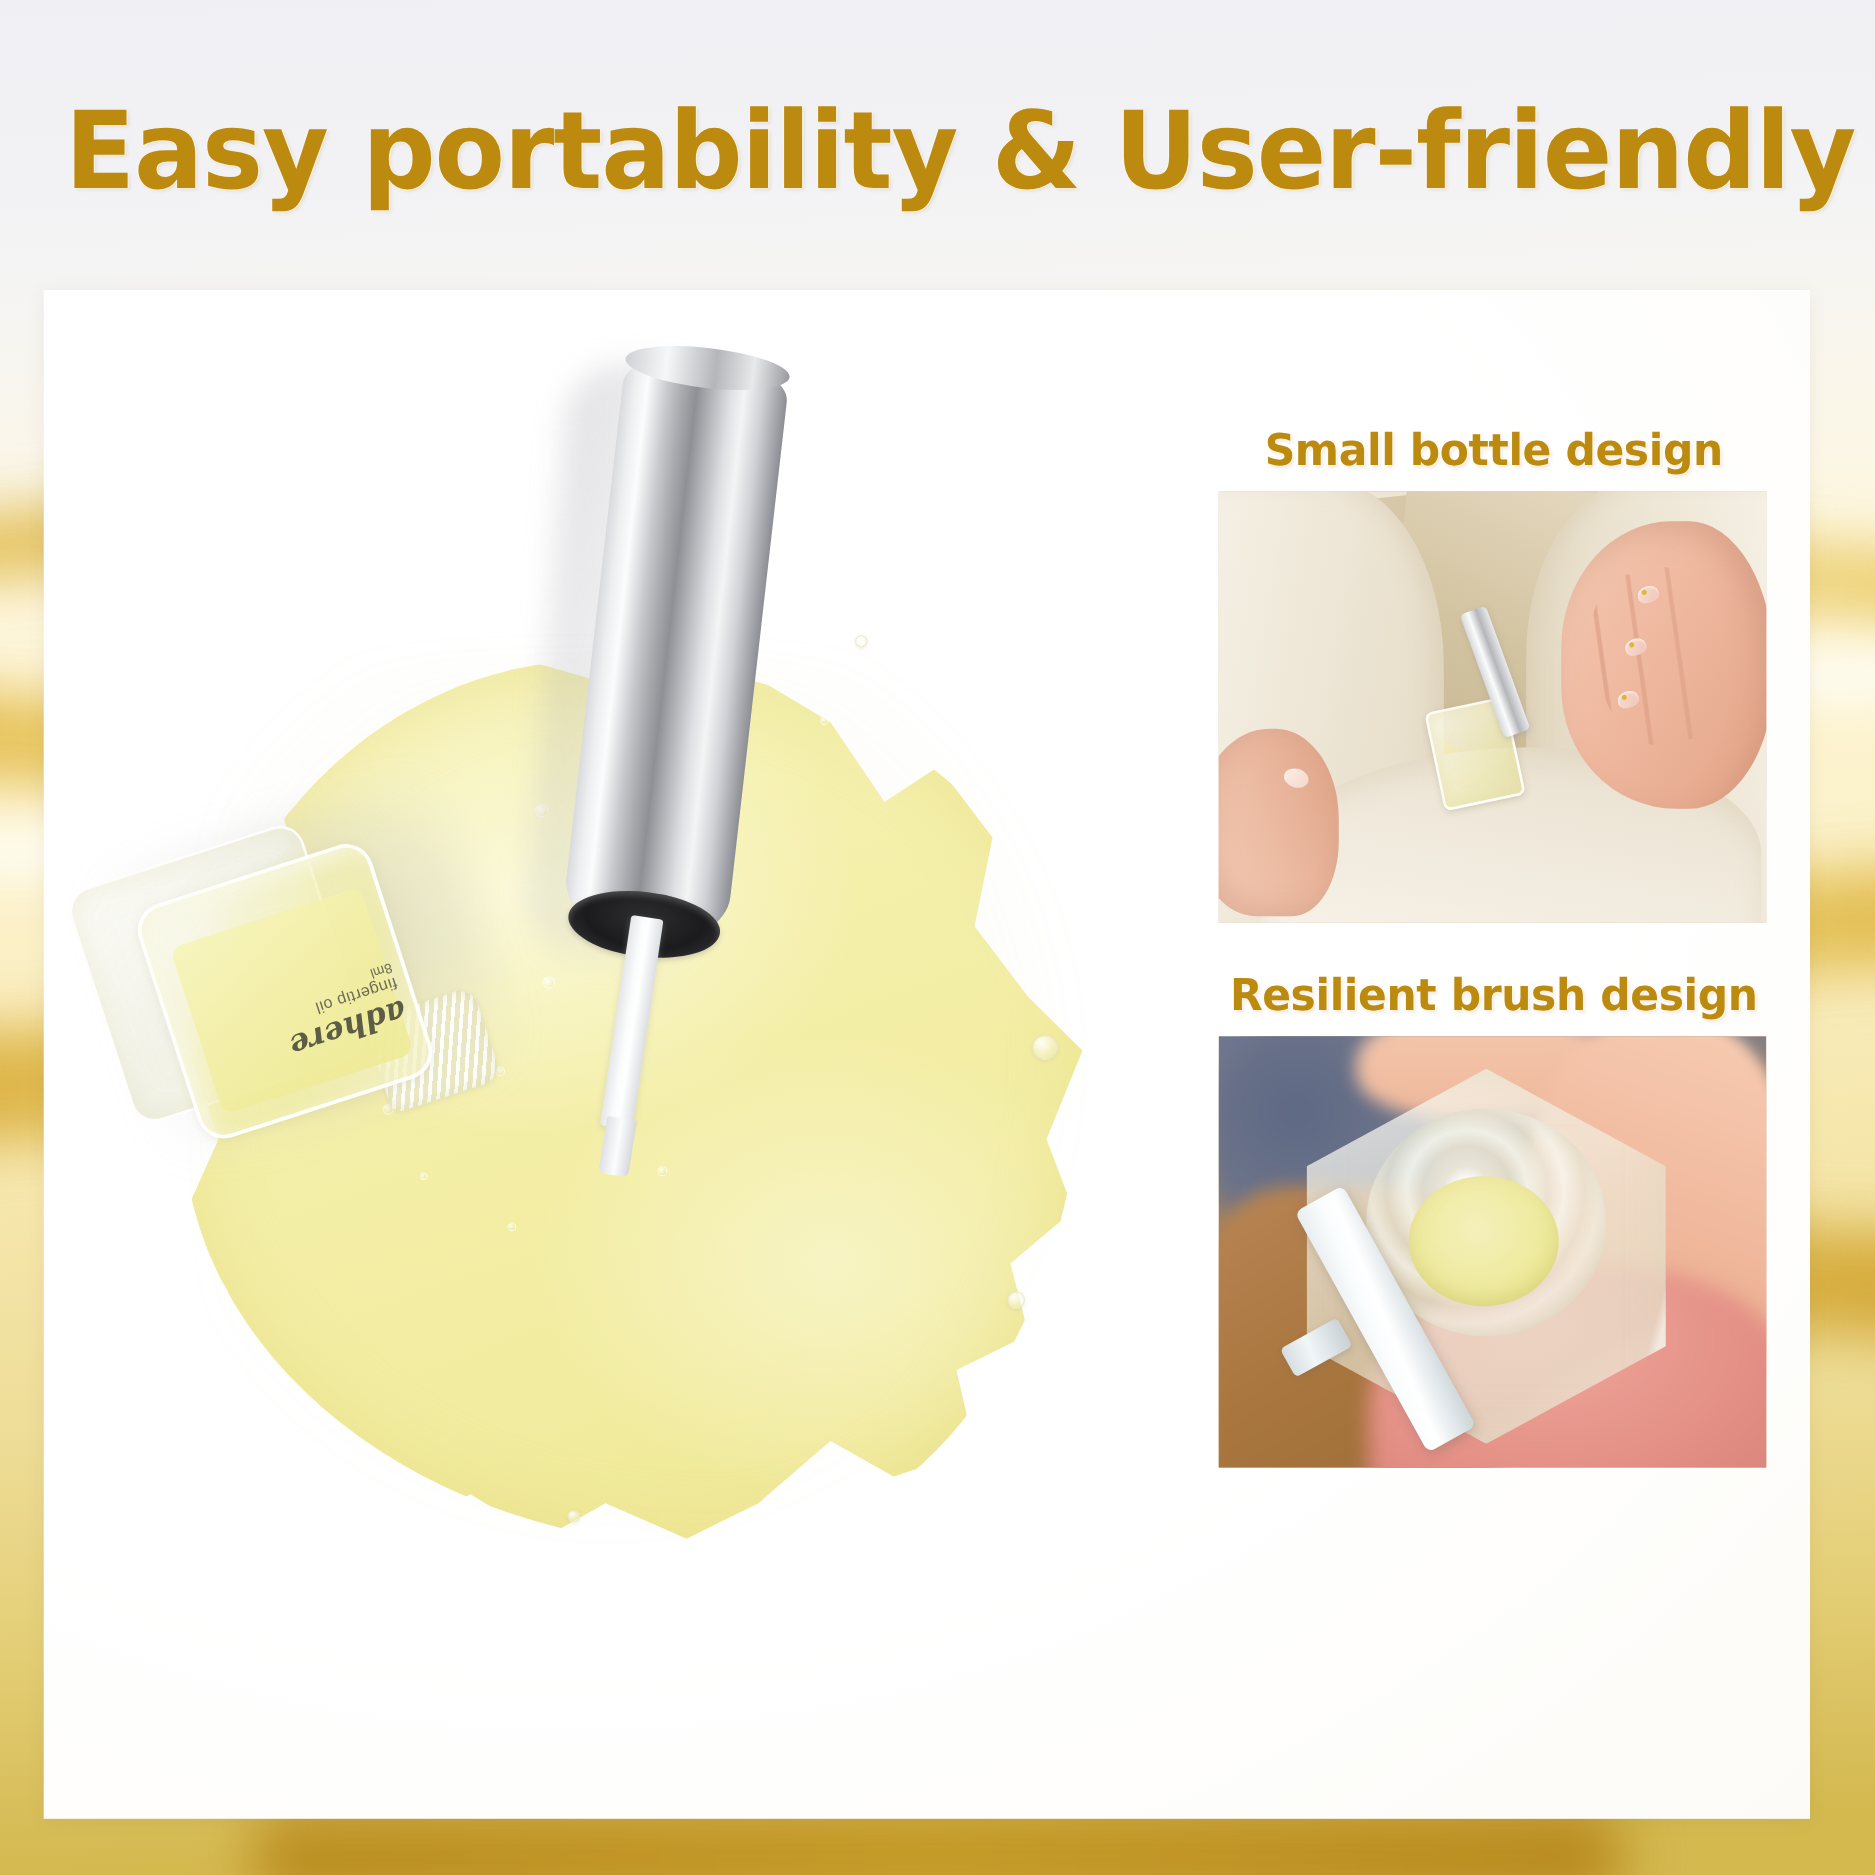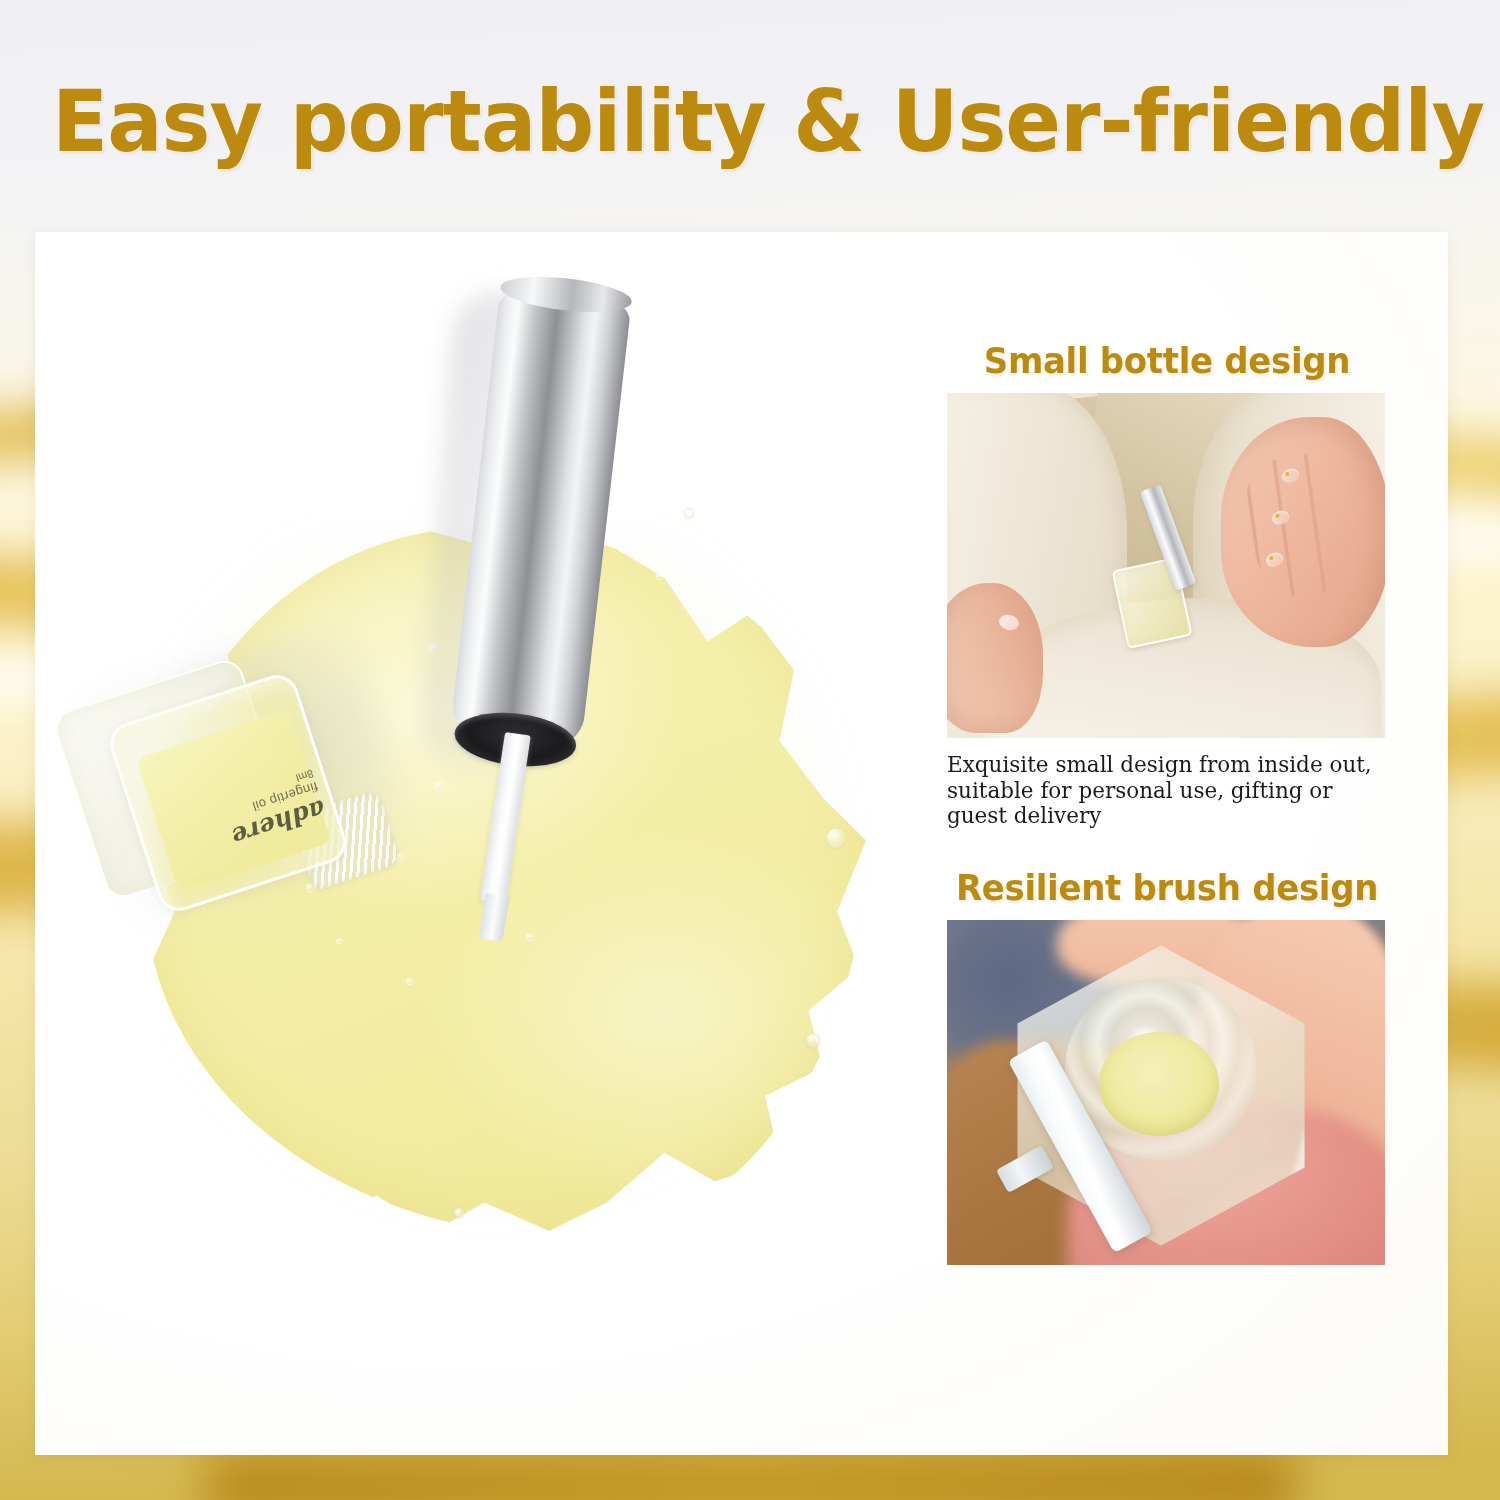--- a/index.html
+++ b/index.html
@@ -235,21 +235,21 @@
       repeating-linear-gradient(112deg,
         rgba(255,255,255,.92) 0px, rgba(255,255,255,.92) 3px,
         rgba(226,224,186,.6) 3px, rgba(226,224,186,.6) 7px),
       linear-gradient(120deg, rgba(250,250,236,.9), rgba(238,236,196,.85));
     border-radius:10px 16px 16px 10px;
     transform:rotate(-18deg);
     box-shadow:inset 0 0 10px rgba(215,212,165,.6), 0 1px 4px rgba(190,188,155,.3);
   }
 
   
-  #right { position:absolute; left:947px; top:340px; width:440px; }
+  #right { position:absolute; left:975px; top:340px; width:440px; }
 
   .sec-head {
     font-family:"DejaVu Sans", sans-serif;
     font-weight:bold;
     font-size:35px;
     line-height:42px;
     letter-spacing:-.3px;
     color:#bd8a10;
     text-align:center;
     transform:scaleX(.97);
@@ -557,21 +557,20 @@
       <div class="p1-nail" style="right:96px; top:118px; transform:rotate(-18deg);">
           <i></i>
         </div>
       <div class="p1-nail" style="right:102px; top:160px; transform:rotate(-18deg);">
           <i></i>
         </div>
       <div class="p1-hand-l"></div>
       <div class="p1-nail-l"></div>
     </div>
 
-    <div class="caption">Exquisite small design from inside out, suitable for personal use, gifting or guest delivery</div>
 
     <div class="sec-head" style="margin-top:38px;">Resilient brush design</div>
 
     <div class="photo">
       <div class="p2-bg"></div>
       <div class="p2-blue"></div>
       <div class="p2-wood"></div>
       <div class="p2-skin2"></div>
       <div class="p2-skin"></div>
       <div class="p2-pink"></div>

